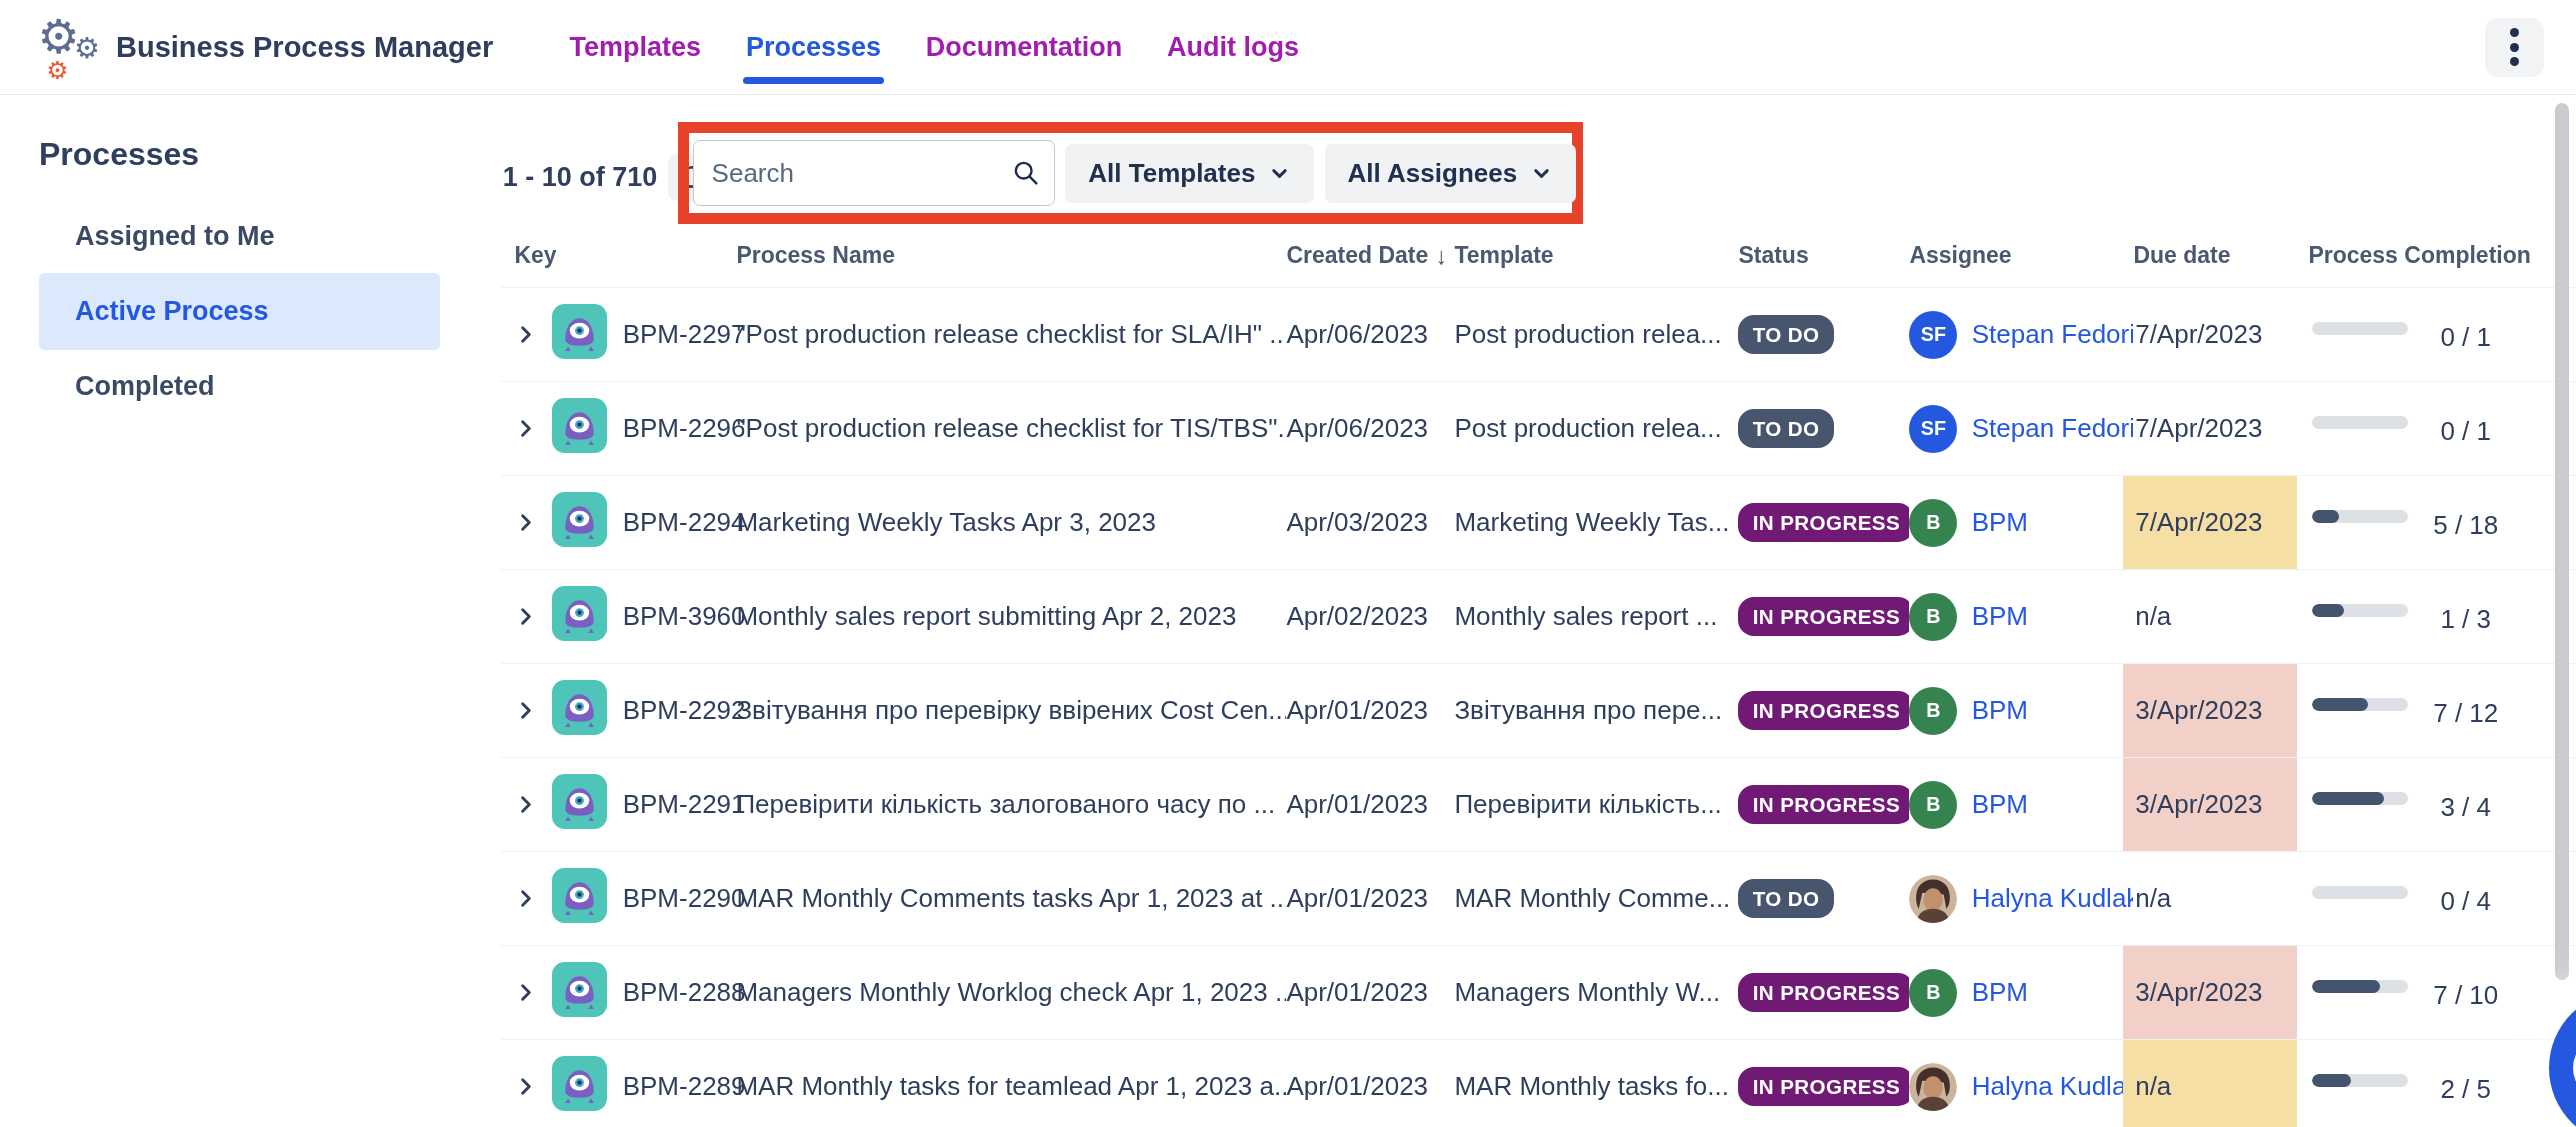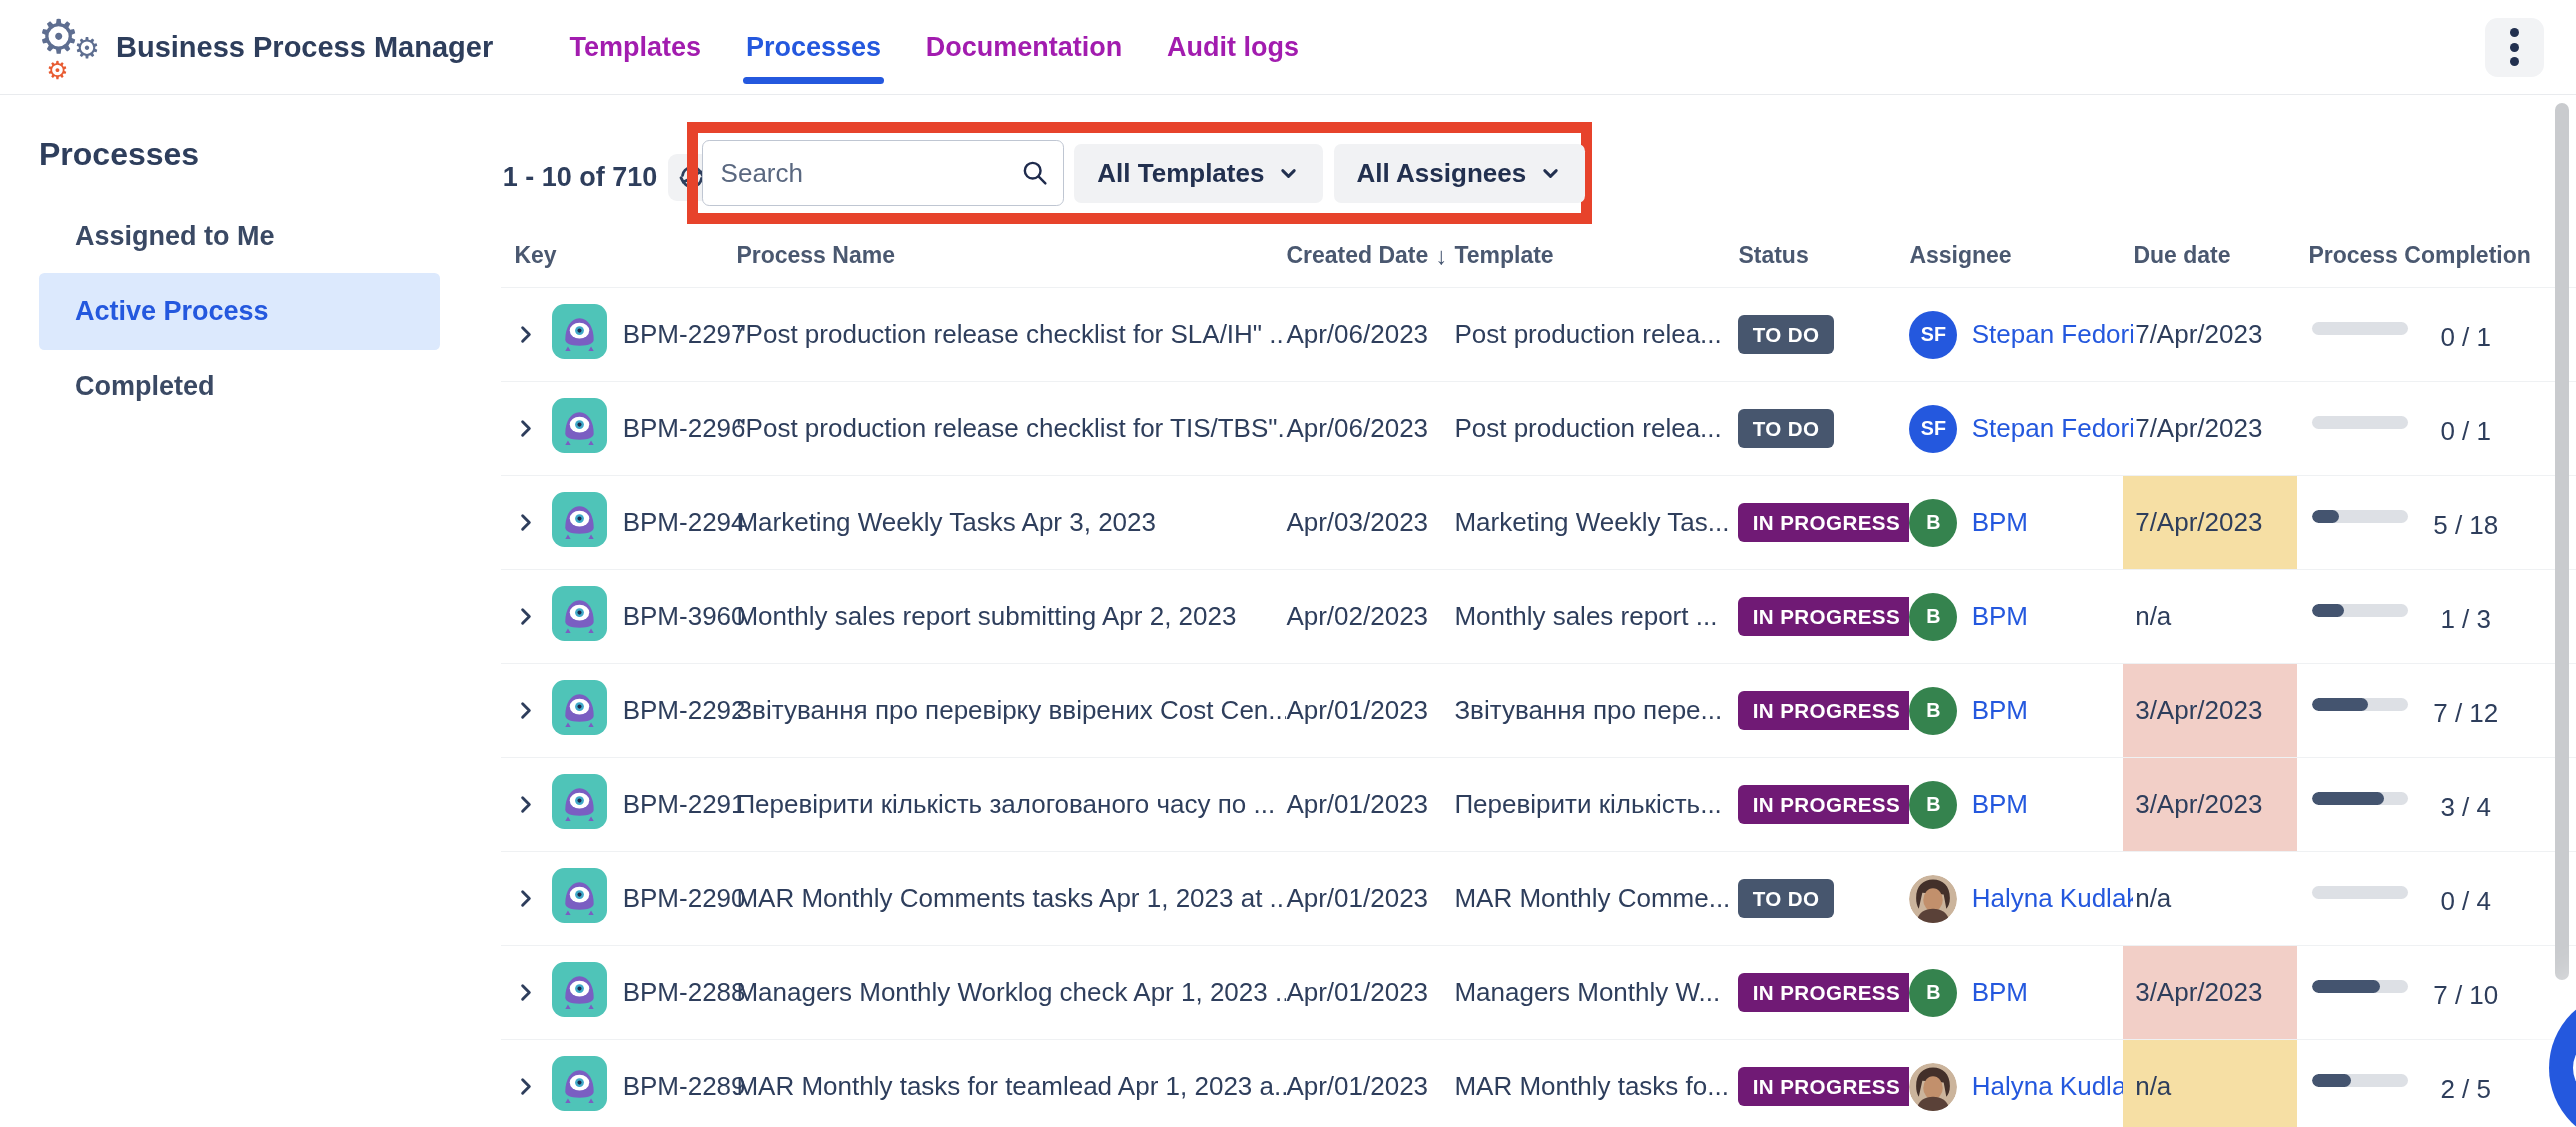--- a/index.html
+++ b/index.html
@@ -34,21 +34,21 @@
     font-size:27px; font-weight:600; color:#3A4964; border-radius:5.4px; cursor:pointer; }
   .side-item.active { background:#DCE9FD; color:#2458DE; font-weight:700; height:77px; }
   .main { flex:1; position:relative; padding-left:43px; }
 
   
   .toolbar { position:relative; height:129px; }
   .count-wrap { position:absolute; left:1.8px; top:57px; height:50px; display:flex; align-items:center; gap:10.7px; }
   .count { font-size:27px; font-weight:700; color:#2E3E5C; white-space:nowrap; }
   .refresh-btn { width:47px; height:47px; border-radius:9px; background:#F1F2F4;
     display:flex; align-items:center; justify-content:center; cursor:pointer; }
-  .annotation-box { position:absolute; left:186px; top:27px; width:905px; height:102px;
+  .annotation-box { position:absolute; left:177px; top:27px; width:905px; height:102px;
     border:11.6px solid #E7432B; display:flex; align-items:center; padding-left:3.6px; gap:10.7px; }
   .search-wrap { position:relative; width:362px; height:66px; flex:0 0 auto; }
   .search-wrap input { width:100%; height:100%; border:1.8px solid #BFC6D2; border-radius:7.2px;
     font-size:26px; padding:0 55px 0 18px; color:#2E3E5C; outline:none;
     font-family:"Liberation Sans","DejaVu Sans",sans-serif; }
   .search-wrap input::placeholder { color:#5A6880; }
   .search-wrap svg { position:absolute; right:14.3px; top:18px; }
   .filter-btn { height:59px; border-radius:7.2px; background:#F1F2F4; display:flex; align-items:center;
     justify-content:center; gap:12.5px; font-size:26px; font-weight:700; color:#22304F;
     padding:0 23px; cursor:pointer; white-space:nowrap; flex:0 0 auto; }
@@ -59,21 +59,21 @@
   .thead { height:63px; font-size:23px; font-weight:700; color:#4A5870; }
   .th { white-space:nowrap; overflow:hidden; }
   .th-created { display:flex; align-items:center; gap:7.2px; }
   .sort-arrow { font-size:24px; color:#44546F; }
   .trow { height:94px; border-top:1.8px solid #EFF1F3; font-size:26px; color:#2E3E5C; cursor:pointer; }
   .cell { white-space:nowrap; overflow:hidden; }
   .cell-key { display:flex; align-items:center; overflow:visible; }
   .expander { flex:0 0 auto; display:flex; cursor:pointer; }
   .proc-icon { flex:0 0 auto; margin-left:14.3px; }
   .key-text { margin-left:16px; white-space:nowrap; }
-  .badge { display:inline-block; padding:7.2px 14.3px; border-radius:6px; font-size:20.6px; font-weight:700;
+  .badge { display:inline-block; padding:7.2px 14.3px; border-radius:16px; font-size:20.6px; font-weight:700;
     color:#fff; letter-spacing:0.4px; white-space:nowrap; }
   .badge.todo { background:#47566E; }
   .badge.inprogress { background:#701a75; }
   .cell-assignee { display:flex; align-items:center; gap:14.3px; overflow:hidden; }
   .avatar { width:48px; height:48px; border-radius:50%; flex:0 0 auto; display:flex;
     align-items:center; justify-content:center; font-size:19.7px; font-weight:700; color:#fff; overflow:hidden; }
   .avatar svg { display:none; }
   .assignee-name { color:#2458DE; font-weight:500; white-space:nowrap; cursor:pointer; }
   .cell-due { align-self:stretch; position:relative; display:flex; align-items:center; overflow:visible; }
   .cell-due::before { content:''; position:absolute; left:-10.7px; width:174px; top:0; bottom:0; background:transparent; }

